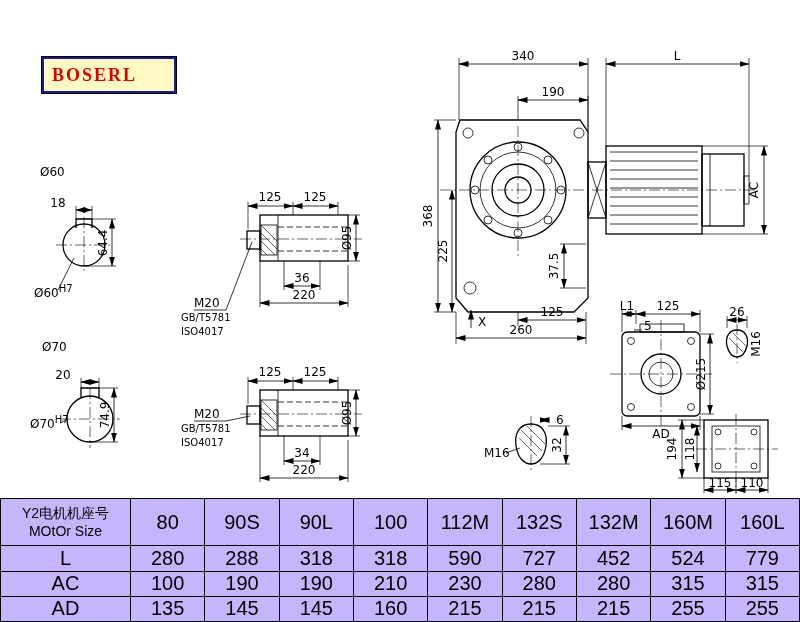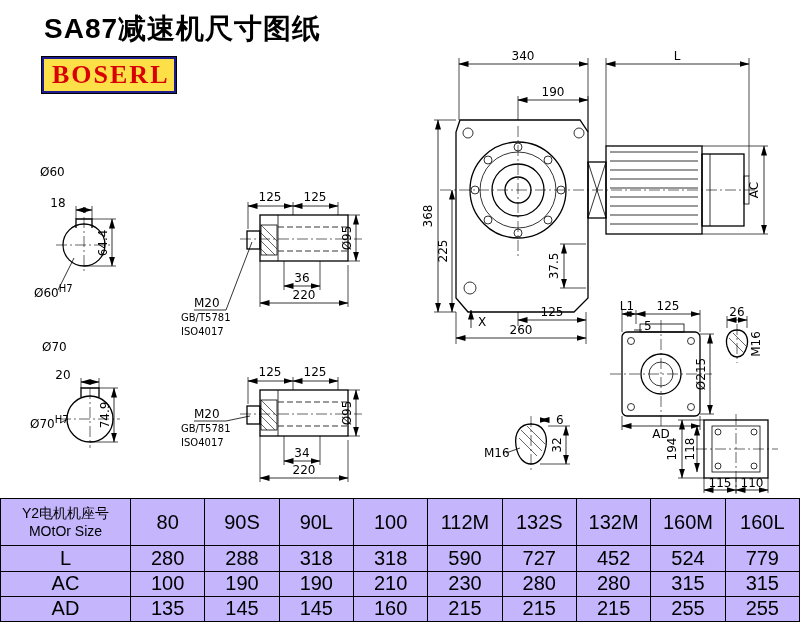--- a/index.html
+++ b/index.html
@@ -1,21 +1,21 @@
 <!DOCTYPE html>
 <html><head>
 <meta charset="utf-8">
 <style>
   * { margin:0; padding:0; box-sizing:border-box; }
   html,body { width:800px; height:622px; background:#fff; font-family:"Liberation Sans",sans-serif; }
   #stage { position:relative; width:800px; height:622px; background:#fff; overflow:hidden; }
   .title { position:absolute; left:44px; top:10px; font-size:28px; font-weight:bold; color:#000; letter-spacing:1px; }
   .brand { position:absolute; left:42px; top:57px; width:134px; height:36px; border:2px solid #1c1c8c; outline:1px solid #000;
-           display:flex; align-items:center; padding-left:8px; background:#fde047;
-           font-family:"Liberation Serif",serif; font-size:26px; font-weight:bold; color:#d80000; letter-spacing:2px; }
+           display:flex; align-items:center; padding-left:8px; background:#fef9c3;
+           font-family:"Liberation Serif",serif; font-size:18px; font-weight:bold; color:#d80000; letter-spacing:2px; }
   svg { position:absolute; left:0; top:0; }
   svg text { font-family:"DejaVu Sans",sans-serif; font-size:12px; fill:#000; }
   .dt { text-anchor:middle; }
   .sm { font-size:10px; }
   .out { fill:none; stroke:#000; stroke-width:1.3; }
   .thin { fill:none; stroke:#000; stroke-width:0.8; }
   .dim { stroke:#000; stroke-width:0.8; fill:none; }
   .ext { stroke:#000; stroke-width:0.7; }
   .cl  { stroke:#000; stroke-width:0.6; stroke-dasharray:11 3 2 3; fill:none; }
   .hid { stroke:#000; stroke-width:0.8; stroke-dasharray:6 3; fill:none; }
@@ -25,21 +25,20 @@
   table.dims th, table.dims td { border:1px solid #000; text-align:center; vertical-align:middle; font-weight:normal; font-size:20px; color:#000; padding:0; }
   table.dims .hcell { font-size:14px; line-height:1.3; }
   tr.hdr { height:47px; } tr.r { height:25px; }
   col.c0 { width:130px; }
 </style>
 </head>
 <body>
 
 <div id="stage">
 
-  <div class="title">SA87减速机尺寸图纸</div>
   <div class="brand">BOSERL</div>
 
   <svg width="800" height="500" viewBox="0 0 800 500">
     <defs>
       <marker id="a" viewBox="0 0 10 6" refX="9.5" refY="3" markerWidth="10" markerHeight="6" orient="auto-start-reverse" markerUnits="userSpaceOnUse">
         <path d="M0,0 L10,3 L0,6 Z" fill="#000"></path>
       </marker>
     </defs>
 
     <g>

